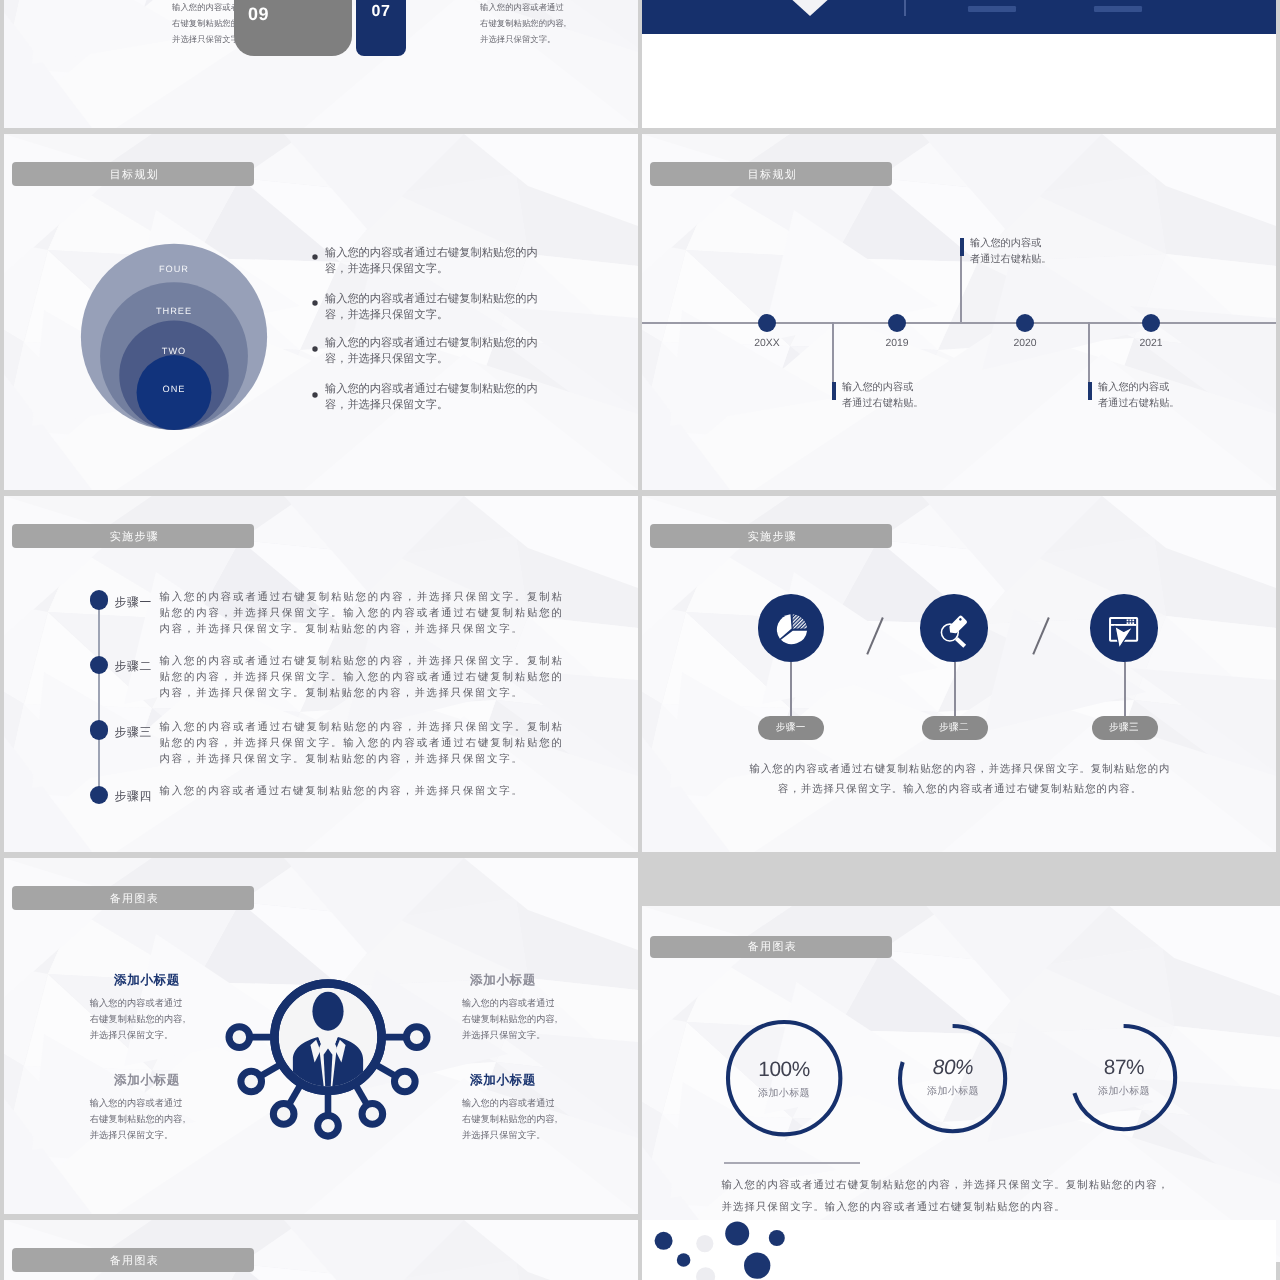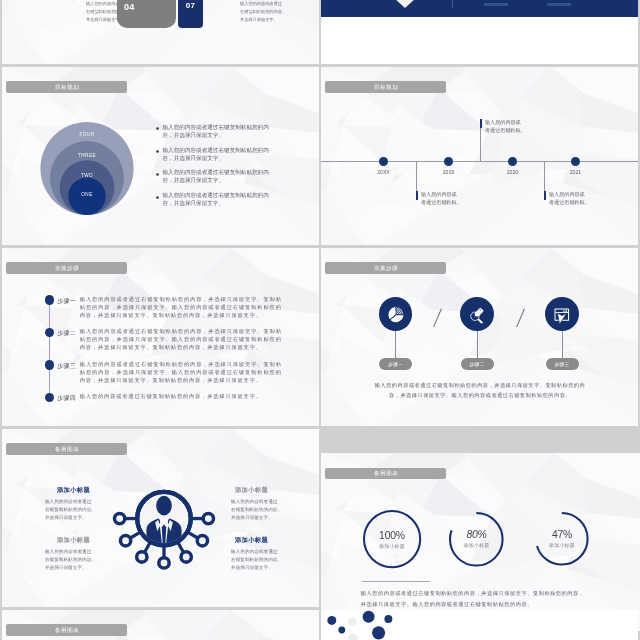--- a/index.html
+++ b/index.html
@@ -78,21 +78,21 @@
         <polygon points="20,88 96,132 14,146" fill="#f9f9fb"></polygon>
         <polygon points="244,86 317,92 317,138" fill="#f5f5f8"></polygon>
       </svg>
       <div class="body-txt" style="left: 84px; top: 114px; width: 62px; font-size: 4.2px; white-space: pre-line; line-height: 1.9; color: rgb(106, 106, 114);">输入您的内容或者通过
 右键复制粘贴您的内容,
 并选择只保留文字。</div>
       <div class="body-txt" style="left: 238px; top: 114px; width: 62px; font-size: 4.2px; white-space: pre-line; line-height: 1.9; color: rgb(106, 106, 114);">输入您的内容或者通过
 右键复制粘贴您的内容,
 并选择只保留文字。</div>
       <div style="position: absolute; left: 115px; top: 99px; width: 59px; height: 43px; background: rgb(127, 127, 127); border-radius: 10px; display: flex; align-items: center; justify-content: flex-start; padding-left: 7px; box-sizing: border-box; color: rgb(255, 255, 255); font-size: 9px; font-weight: 700; letter-spacing: 0.3px;">
-        <span>04</span>
+        <span>09</span>
       </div>
       <div style="position: absolute; left: 176px; top: 97px; width: 25px; height: 45px; background: rgb(23, 48, 107); border-radius: 4px; display: flex; align-items: center; justify-content: center; color: rgb(255, 255, 255); font-size: 8px; font-weight: 700; letter-spacing: 0.3px;">
         <span>07</span>
       </div>
     </div>
     <div class="slide" style="left: 321px; top: -114px; width: 317px; height: 178px; background: rgb(255, 255, 255);">
       <div style="position: absolute; left: 0px; top: 0px; width: 317px; height: 131.1px; background: rgb(22, 48, 108);"></div>
       <svg viewBox="0 0 44 26" style="position: absolute; left: 62.2px; top: 102.1px; width: 44px; height: 26px;">
         <path d="M0 0 L44 0 L22 20 Z" fill="#f3f3f6"></path>
       </svg>
@@ -634,21 +634,21 @@
       <div style="position: absolute; left: 41px; top: 76.5px; width: 60px; text-align: center; font-size: 10.4px; color: rgb(63, 65, 80); letter-spacing: -0.2px;">100%</div>
       <div style="position: absolute; left: 41px; top: 89.7px; width: 60px; text-align: center; font-size: 5px; color: rgb(128, 128, 141); letter-spacing: 0.2px;">添加小标题</div>
       <svg viewBox="0 0 60.6 60.6" style="position: absolute; left: 125.2px; top: 55.7px; width: 60.6px; height: 60.6px;">
         <circle cx="30.3" cy="30.3" r="26.3" fill="none" stroke="#16306c" stroke-width="2.05" stroke-dasharray="132.19821886305851 165.24777357882311" transform="rotate(-90 30.3 30.3)" stroke-linecap="butt"></circle>
       </svg>
       <div style="position: absolute; left: 125.5px; top: 76.2px; width: 60px; text-align: center; font-size: 10.4px; color: rgb(63, 65, 80); letter-spacing: -0.2px; font-style: italic;">80%</div>
       <div style="position: absolute; left: 125.5px; top: 89.4px; width: 60px; text-align: center; font-size: 5px; color: rgb(128, 128, 141); letter-spacing: 0.2px;">添加小标题</div>
       <svg viewBox="0 0 59.6 59.6" style="position: absolute; left: 211.2px; top: 55.7px; width: 59.6px; height: 59.6px;">
         <circle cx="29.8" cy="29.8" r="25.8" fill="none" stroke="#16306c" stroke-width="2.05" stroke-dasharray="113.47432664766333 162.10618092523333" transform="rotate(-90 29.8 29.8)" stroke-linecap="butt"></circle>
       </svg>
-      <div style="position: absolute; left: 211px; top: 75.7px; width: 60px; text-align: center; font-size: 10.4px; color: rgb(63, 65, 80); letter-spacing: -0.2px;">47%</div>
+      <div style="position: absolute; left: 211px; top: 75.7px; width: 60px; text-align: center; font-size: 10.4px; color: rgb(63, 65, 80); letter-spacing: -0.2px;">87%</div>
       <div style="position: absolute; left: 211px; top: 88.9px; width: 60px; text-align: center; font-size: 5px; color: rgb(128, 128, 141); letter-spacing: 0.2px;">添加小标题</div>
       <div style="position: absolute; left: 40.5px; top: 128.3px; width: 68px; height: 0.7px; background: rgb(169, 169, 180);"></div>
       <div class="body-txt" style="left: 39.8px; top: 135.3px; width: 228px; font-size: 5.2px; line-height: 2.12; color: rgb(93, 93, 101); letter-spacing: 0.55px; text-align: left;">输入您的内容或者通过右键复制粘贴您的内容，并选择只保留文字。复制粘贴您的内容，并选择只保留文字。输入您的内容或者通过右键复制粘贴您的内容。</div>
     </div>
     <div class="slide" style="left: 2px; top: 609.5px; width: 317px; height: 178px;">
       <svg class="bg" viewBox="0 0 317 178" preserveAspectRatio="none">
         <rect width="317" height="178" fill="#f4f4f7"></rect>
         <polygon points="0,0 74,0 36,26 0,18" fill="#f7f7f9"></polygon>
         <polygon points="74,0 150,0 118,22 36,26" fill="#f1f1f4"></polygon>
         <polygon points="150,0 214,0 196,30 118,22" fill="#f9f9fb"></polygon>

